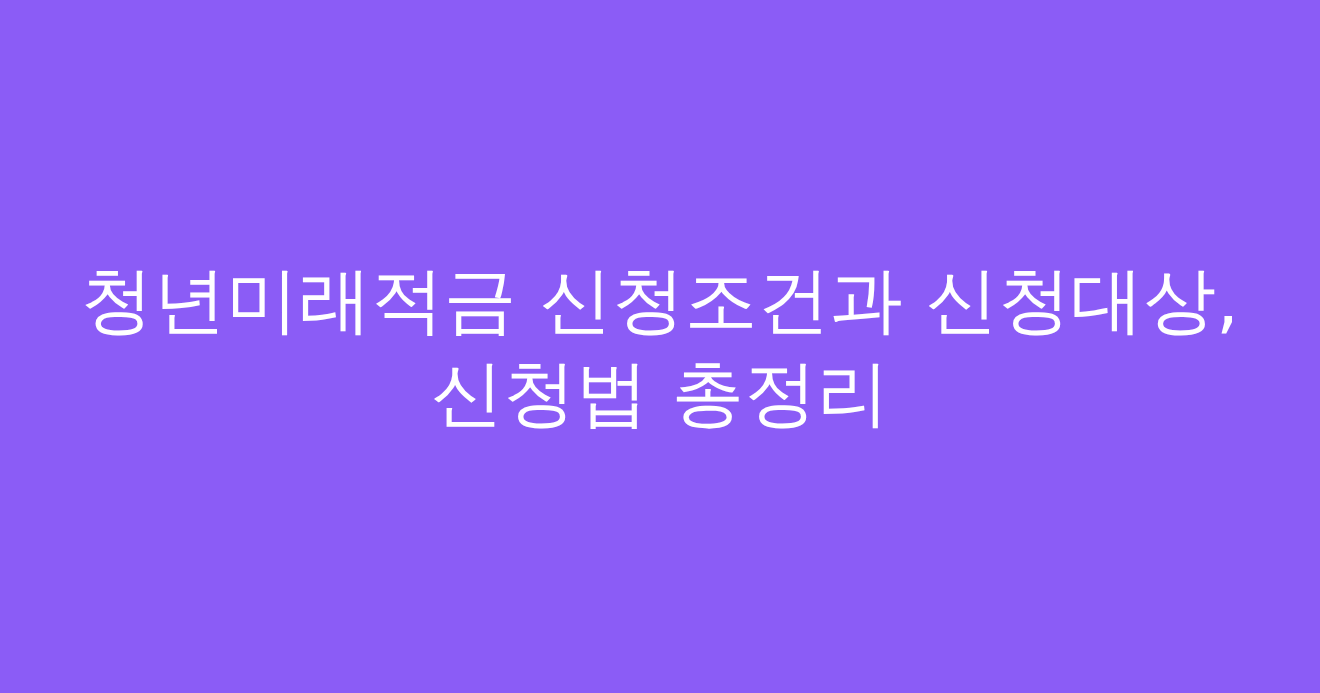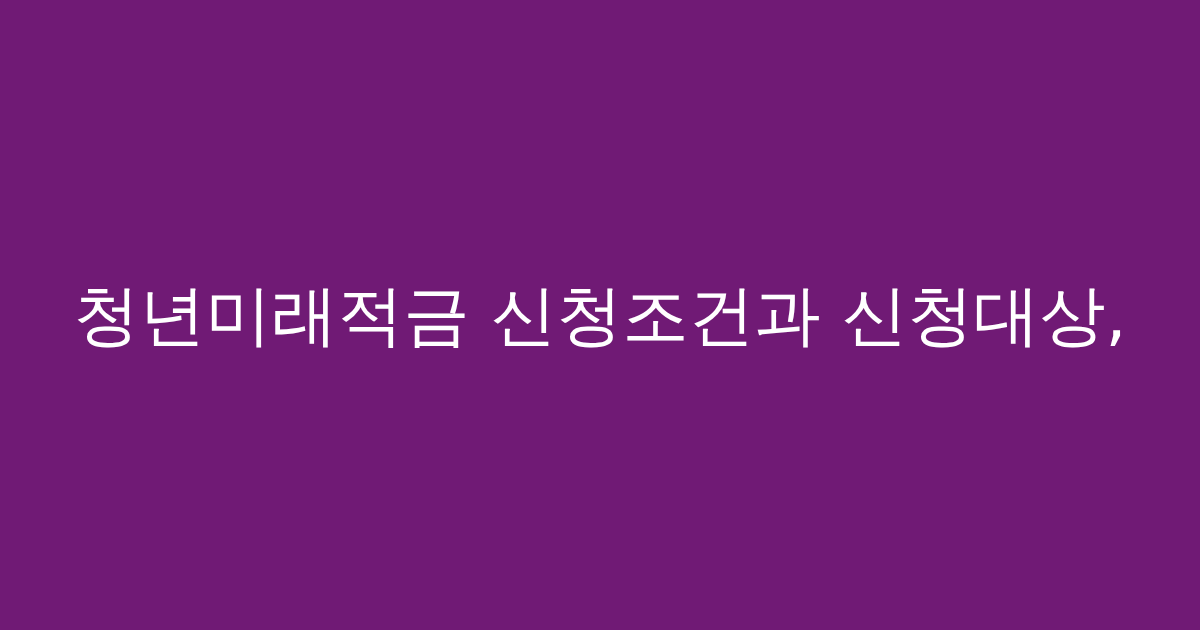--- a/index.html
+++ b/index.html
@@ -17,21 +17,21 @@
   }
 
   .card {
     position: relative;
     box-sizing: border-box;
     width: 1200px;
     height: 630px;
     display: flex;
     align-items: center;
     justify-content: center;
-    background-color: #701a75;
+    background-color: #8b5cf6;
     overflow: hidden;
   }
 
   .title-block {
     width: 1120px;
     margin: 0;
     padding: 0;
     text-align: center;
   }
 
@@ -47,14 +47,15 @@
     text-rendering: optimizeLegibility;
     -webkit-font-smoothing: antialiased;
   }
 </style>
 </head>
 <body>
 
 <div class="card">
   <h1 class="title-block">
     <span class="title-line">청년미래적금 신청조건과 신청대상,</span>
+    <span class="title-line">신청법 총정리</span>
   </h1>
 </div>
 
 </body></html>

